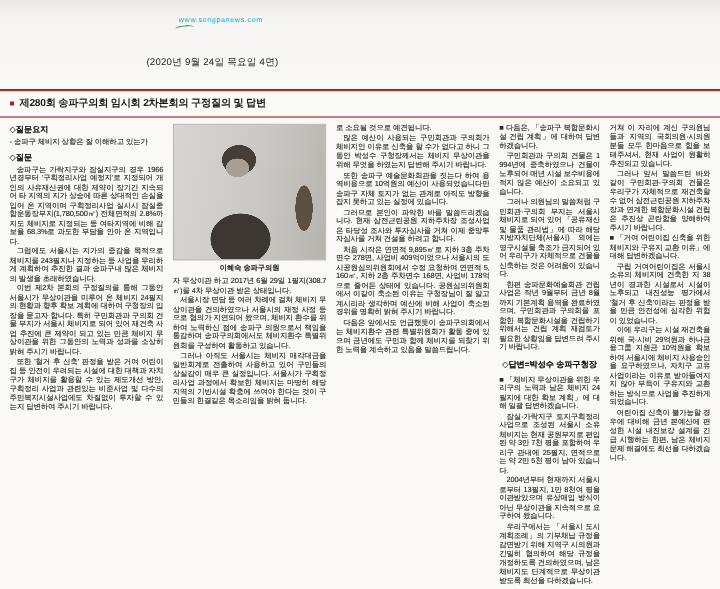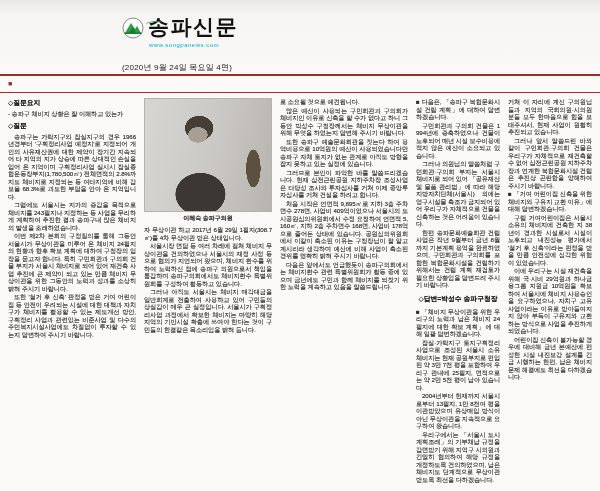--- a/index.html
+++ b/index.html
@@ -19,21 +19,21 @@
   .logo-icon{width:22px;height:22px;margin-right:4px;position:relative;top:1px;}
   .logo-flourish{
     position:absolute;left:24px;top:8px;width:16px;height:4px;
     border-top:1.5px solid #3aa54e;border-radius:50%;transform:rotate(-6deg);
   }
   .logo-title{
     font-size:21px;font-weight:900;letter-spacing:1.5px;color:#111;
     font-family:"Liberation Sans","DejaVu Sans",sans-serif;
   }
   .logo-url{font-size:6px;color:#00b0d4;letter-spacing:.5px;margin:1px 0 0 27px;}
-  .date-line{font-size:8px;color:#222;margin:14px 0 0 0;letter-spacing:.2px;}
+  .date-line{font-size:8px;color:#222;margin:26px 0 0 0;letter-spacing:.2px;}
   
   .kicker{
     border-top:2px solid #9e2f28;border-bottom:1.5px solid #9e2f28;
     padding:4px 8px 5px 8px;display:flex;align-items:center;background:#fbfaf8;
   }
   .kicker-bullet{color:#9e2f28;font-size:7px;margin-right:4px;line-height:1;}
   .kicker-text{font-size:8.5px;font-weight:bold;color:#1a1a1a;letter-spacing:-.2px;}
   
   .main{
     display:flex;gap:8px;padding:5px 8px 0 8px;height:391px;overflow:hidden;
@@ -73,36 +73,28 @@
   .photo-caption{
     font-size:6px;color:#333;text-align:center;margin:2px 0 3px 0;font-weight:bold;
   }
 </style>
 </head>
 <body>
 
 <div class="masthead">
   <div class="logo-block">
     <div class="logo-flourish"></div>
-    <div class="logo-row">
-      <svg class="logo-icon" viewBox="0 0 22 22">
-        <circle cx="11" cy="11" r="10" fill="#ffffff" stroke="#8a8a88" stroke-width="1"></circle>
-        <path d="M3 16 L9 6 L13 12 L15 9 L19 16 Z" fill="#2e9e46"></path>
-        <path d="M7 16 L11 10 L14 16 Z" fill="#1d7a34"></path>
-        <rect x="2.5" y="15.5" width="17" height="1.5" fill="#1d7a34"></rect>
-      </svg>
-      <span class="logo-title">송파신문</span>
-    </div>
     <div class="logo-url">www.songpanews.com</div>
     <div class="date-line">(2020년 9월 24일 목요일 4면)</div>
   </div>
 </div>
 
 <div class="kicker">
   <span class="kicker-bullet">■</span>
+  <span class="kicker-text">제280회 송파구의회 임시회 2차본회의 구정질의 및 답변</span>
 </div>
 
 <div class="main">
 
   <div class="left-wrap">
 
     <div class="qcols">
 
       <div class="qcol col">
         <div class="sec-head first">◇질문요지</div>

